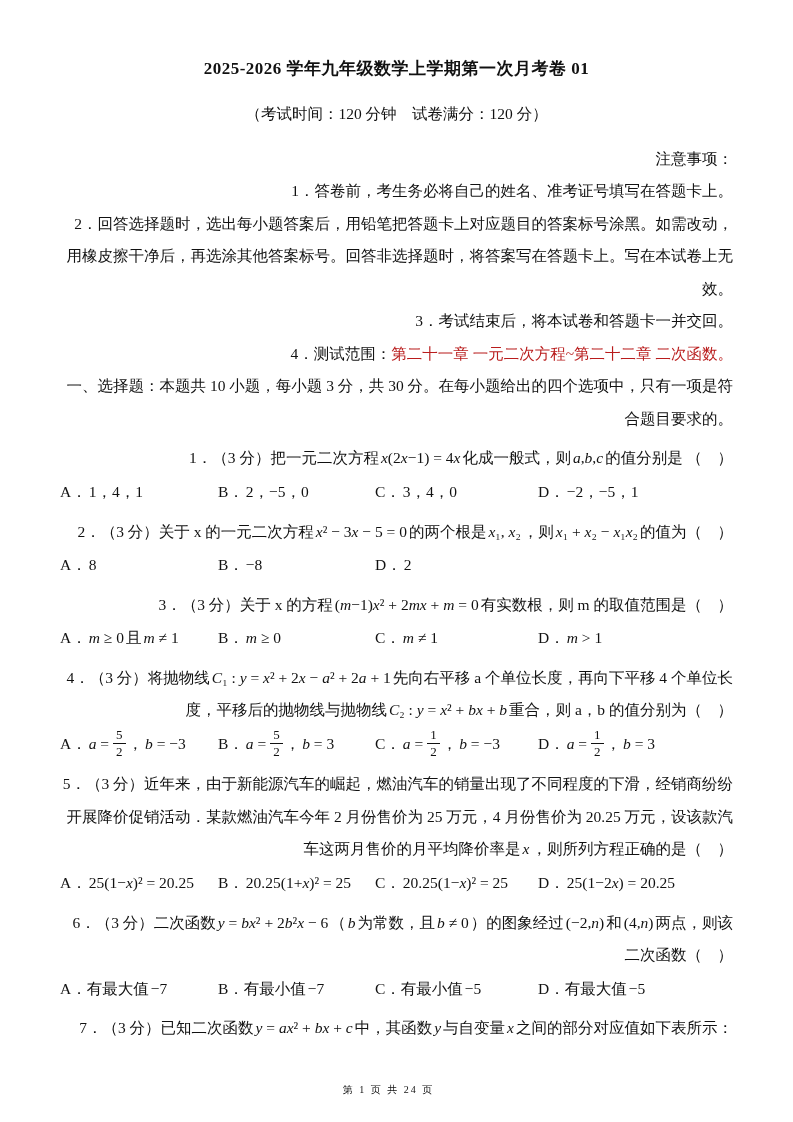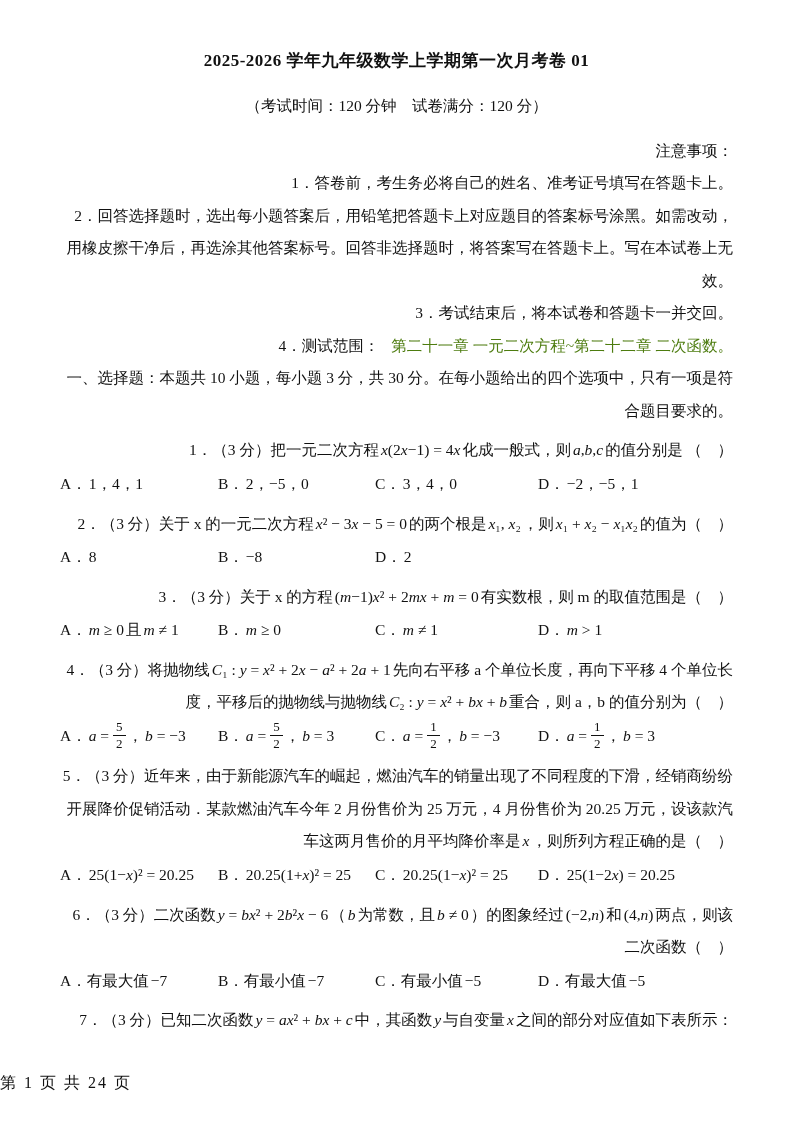--- a/index.html
+++ b/index.html
@@ -7,21 +7,21 @@
   .page {
     width: 793px; height: 1122px;
     position: relative; overflow: hidden;
     background: #ffffff;
     padding: 44px 60px 0 60px;
     font-family: "Liberation Serif", "DejaVu Serif", serif;
     font-size: 15.5px; line-height: 2.1; color: #111;
   }
   .title {
     font-size: 17px; font-weight: bold; text-align: center;
-    margin: 0; line-height: 2.0; letter-spacing: 0.5px;
+    margin: 8px; line-height: 2.0; letter-spacing: 0.5px;
   }
   .subtitle { text-align: center; margin: 12px; }
   p { margin: 0; text-align: right; }
   .section-header {
     font-size: 16.5px; font-weight: bold; text-align: center;
     margin: 2px 0 0 0; line-height: 2.05;
   }
   .red { color: #c43b3b; }
   .q { margin-top: 7px; }
   .opts {
@@ -34,36 +34,36 @@
   .math .it { font-style: italic; }
   .frac {
     display: inline-flex; flex-direction: column; align-items: center;
     vertical-align: middle; font-size: 13px; line-height: 1.2;
     margin: 0 2px; position: relative; top: -2px;
   }
   .frac .den { border-top: 1px solid #111; padding: 0 3px; }
   .frac .num { padding: 0 3px; }
   .footer {
     position: absolute; left: 0; right: 16px; bottom: 22px;
-    font-size: 16px; letter-spacing: 2px;
+    text-align: center; font-size: 10px; letter-spacing: 2px;
   }
 </style>
 </head>
 <body>
 
 <div class="page">
 
   <h1 class="title">2025-2026 学年九年级数学上学期第一次月考卷 01</h1>
   <p class="subtitle">（考试时间：120 分钟　试卷满分：120 分）</p>
 
   <p>注意事项：</p>
   <p>1．答卷前，考生务必将自己的姓名、准考证号填写在答题卡上。</p>
   <p>2．回答选择题时，选出每小题答案后，用铅笔把答题卡上对应题目的答案标号涂黑。如需改动，用橡皮擦干净后，再选涂其他答案标号。回答非选择题时，将答案写在答题卡上。写在本试卷上无效。</p>
   <p>3．考试结束后，将本试卷和答题卡一并交回。</p>
-  <p><span>4．测试范围：</span><span class="red" style="color: #4d7c0f; margin-left: 12px;">第二十一章 一元二次方程~第二十二章 二次函数。</span></p>
+  <p><span>4．测试范围：</span><span class="red" style="color: #b91c1c;">第二十一章 一元二次方程~第二十二章 二次函数。</span></p>
 
   <p>一、选择题：本题共 10 小题，每小题 3 分，共 30 分。在每小题给出的四个选项中，只有一项是符合题目要求的。</p>
 
   <p class="q"><span>1．（3 分）把一元二次方程</span><span class="math"><span class="it">x</span><span>(</span><span>2</span><span class="it">x</span><span>−</span><span>1</span><span>)</span><span> </span><span>=</span><span> </span><span>4</span><span class="it">x</span></span><span>化成一般式，则</span><span class="math"><span class="it">a</span><span>,</span><span class="it">b</span><span>,</span><span class="it">c</span></span><span>的值分别是 （　）</span></p>
   <div class="opts">
     <span class="opt"><span>A．</span><span class="math"><span>1</span><span>，</span><span>4</span><span>，</span><span>1</span></span></span>
     <span class="opt"><span>B．</span><span class="math"><span>2</span><span>，</span><span>−</span><span>5</span><span>，</span><span>0</span></span></span>
     <span class="opt"><span>C．</span><span class="math"><span>3</span><span>，</span><span>4</span><span>，</span><span>0</span></span></span>
     <span class="opt"><span>D．</span><span class="math"><span>−</span><span>2</span><span>，</span><span>−</span><span>5</span><span>，</span><span>1</span></span></span>
   </div>

